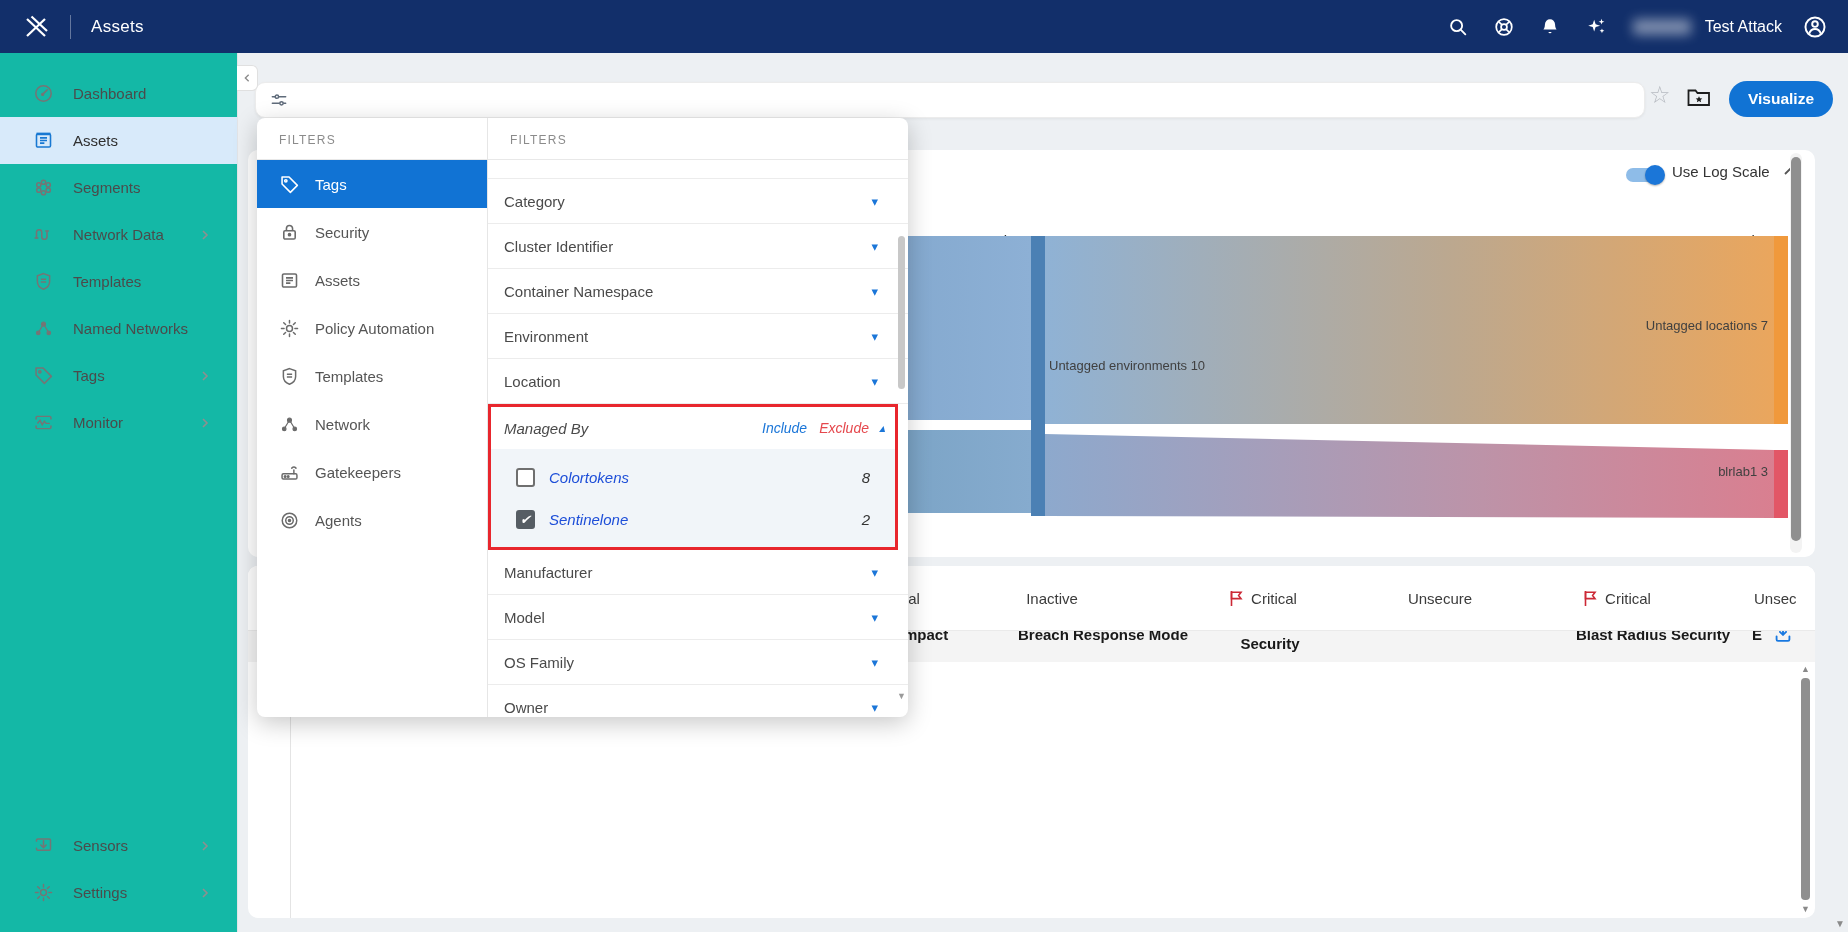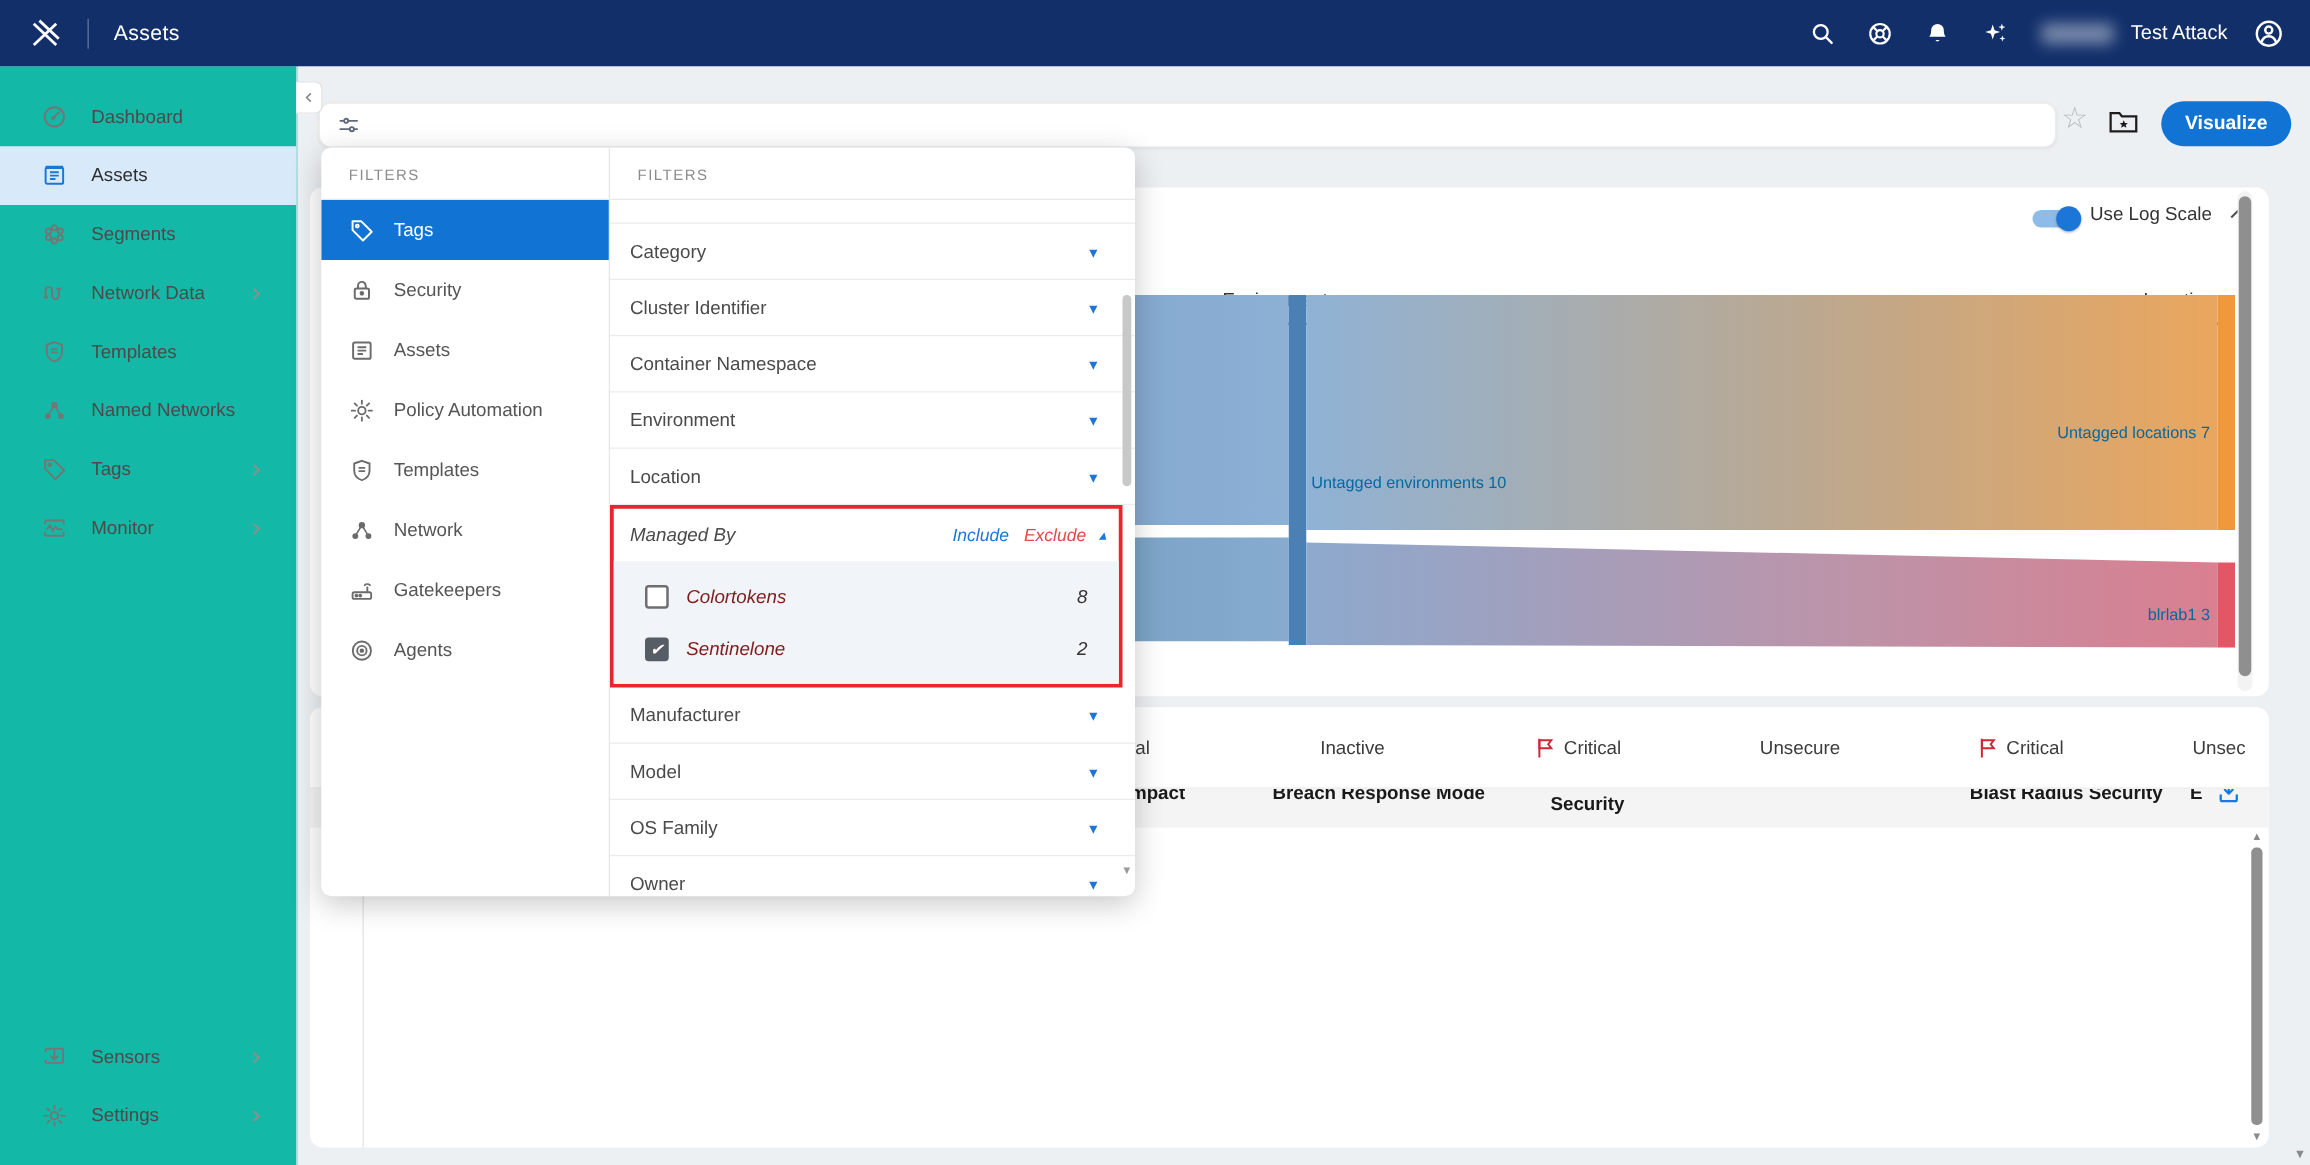--- a/index.html
+++ b/index.html
@@ -54,21 +54,21 @@
   .switch .knob{position:absolute;right:-3px;top:-3px;width:20px;height:20px;border-radius:50%;
                 background:#1b76d8;box-shadow:0 1px 2px rgba(0,0,0,.3);}
   .logscale .lbl{font-size:15px;color:#333;margin-left:10px;line-height:24px;}
   .chart-collapse{position:absolute;left:1534px;top:14px;width:16px;height:16px;color:#555;cursor:pointer;}
   .axis-col{position:absolute;top:82px;font-size:15px;color:#333;border-bottom:2px solid #4f4f4f;
             padding:0 2px 9px 2px;cursor:pointer;}
   .axis-col .dn{color:#777;font-size:11px;margin-left:6px;}
   .axis-env{left:728px;}
   .axis-loc{right:30px;}
   .sankey{position:absolute;left:647px;top:78px;}
-  .sk-label{position:absolute;font-size:13px;color:#0369a1;white-space:nowrap;margin-top:20px;}
+  .sk-label{position:absolute;font-size:13px;color:#404040;white-space:nowrap;}
   .sk-src{left:801px;top:208px;}
   .sk-t1{right:47px;top:168px;}
   .sk-t2{right:47px;top:314px;}
   
   .table-card{position:absolute;left:11px;top:513px;width:1567px;height:352px;background:#fff;
               border-radius:10px;overflow:hidden;}
   .refresh-btn{position:absolute;left:1526px;top:13px;width:21px;height:21px;color:#1878e0;cursor:pointer;}
   .thead{position:absolute;left:0;top:41px;width:1567px;height:55px;background:#f4f4f4;}
   .th{position:absolute;top:0;height:55px;display:flex;align-items:center;justify-content:center;
       text-align:center;font-size:15px;font-weight:700;color:#191919;line-height:1.15;}
@@ -89,21 +89,21 @@
   .clip{overflow:hidden;white-space:nowrap;}
   .dl-btn{position:absolute;left:1524px;top:57px;width:22px;height:22px;color:#1878e0;cursor:pointer;}
   
   .h-impact{left:596px;width:160px;} .h-brm{left:765px;width:180px;}
   .h-ass{left:957px;width:130px;}   .h-ast{left:1139px;width:180px;}
   .h-brs{left:1315px;width:180px;}  .h-e{left:1504px;width:26px;overflow:hidden;justify-content:flex-start;}
   
   .c-check{left:16px;width:40px;}   .c-icon{left:65px;width:44px;}
   .c-name{left:140px;width:225px;justify-content:flex-start;}
   .c-tags{left:336px;width:150px;justify-content:flex-start;}
-  .c-impact{left:558px;width:160px;} .c-brm{left:744px;width:180px;}
+  .c-impact{left:558px;width:160px;} .c-brm{left:714px;width:180px;}
   .c-ass{left:935px;width:160px;}    .c-ast{left:1102px;width:180px;}
   .c-brs{left:1289px;width:160px;}   .c-e{left:1506px;width:42px;justify-content:flex-start;}
   
   .page-sb{position:absolute;left:1553px;top:100px;width:12px;height:400px;background:#f3f3f3;
            border-radius:6px;z-index:40;}
   .page-sb .thumb{position:absolute;left:1px;top:4px;width:10px;height:384px;background:#8f8f8f;
                   border-radius:5px;cursor:pointer;}
   .tbl-sb{position:absolute;left:1551px;top:98px;width:13px;height:250px;}
   .tbl-sb .arrow{position:absolute;left:2px;font-size:9px;color:#8a8a8a;cursor:pointer;}
   .tbl-sb .thumb{position:absolute;left:2px;top:14px;width:9px;height:222px;background:#8f8f8f;
@@ -130,21 +130,21 @@
   .f-row .lbl{font-size:15px;color:#4a4a4a;}
   .f-row .dn{margin-left:auto;color:#1b76d8;font-size:13px;}
   .mb-box{border:3px solid #e8262d;margin-right:10px;font-style:italic;}
   .mb-head{height:42px;display:flex;align-items:center;padding:0 10px 0 13px;cursor:pointer;}
   .mb-head .lbl{font-size:15px;color:#4a4a4a;}
   .mb-head .inc{margin-left:auto;color:#1b76d8;font-size:14px;cursor:pointer;}
   .mb-head .exc{margin-left:12px;color:#e5484d;font-size:14px;cursor:pointer;}
   .mb-head .up{margin-left:10px;color:#1b76d8;font-size:12px;}
   .mb-opts{background:#f1f5f9;padding:7px 0;}
   .mb-opt{height:42px;display:flex;align-items:center;padding:0 25px;cursor:pointer;}
-  .mb-opt .lbl{font-size:15px;color:#7f1d1d;margin-left:14px;}
+  .mb-opt .lbl{font-size:15px;color:#1d4ed8;margin-left:14px;}
   .mb-opt .cnt{margin-left:auto;font-size:15px;color:#333;}
   .panel-sb{position:absolute;right:3px;top:46px;width:7px;height:545px;}
   .panel-sb .thumb{position:absolute;left:0;top:72px;width:7px;height:153px;background:#c8c8c8;
                    border-radius:4px;cursor:pointer;}
   .panel-sb .arrow{position:absolute;left:-1px;bottom:8px;font-size:9px;color:#9a9a9a;}
 </style>
 </head>
 <body>
 
 <div class="app">

